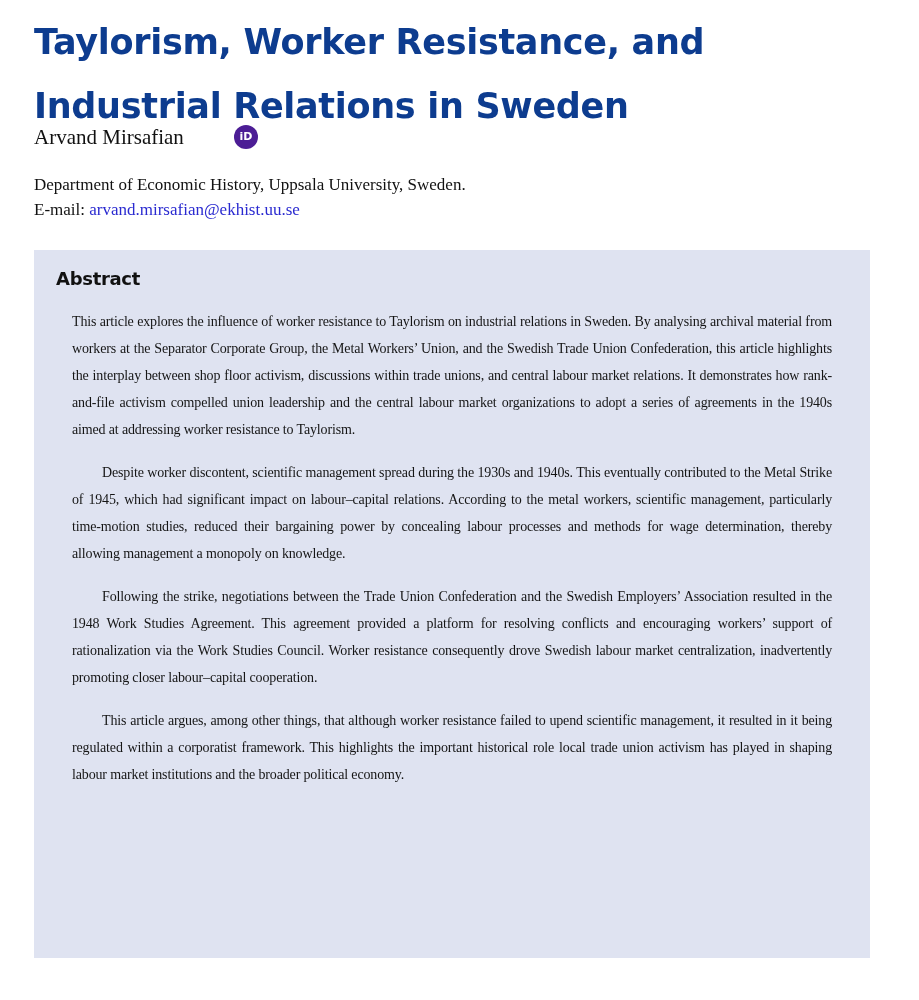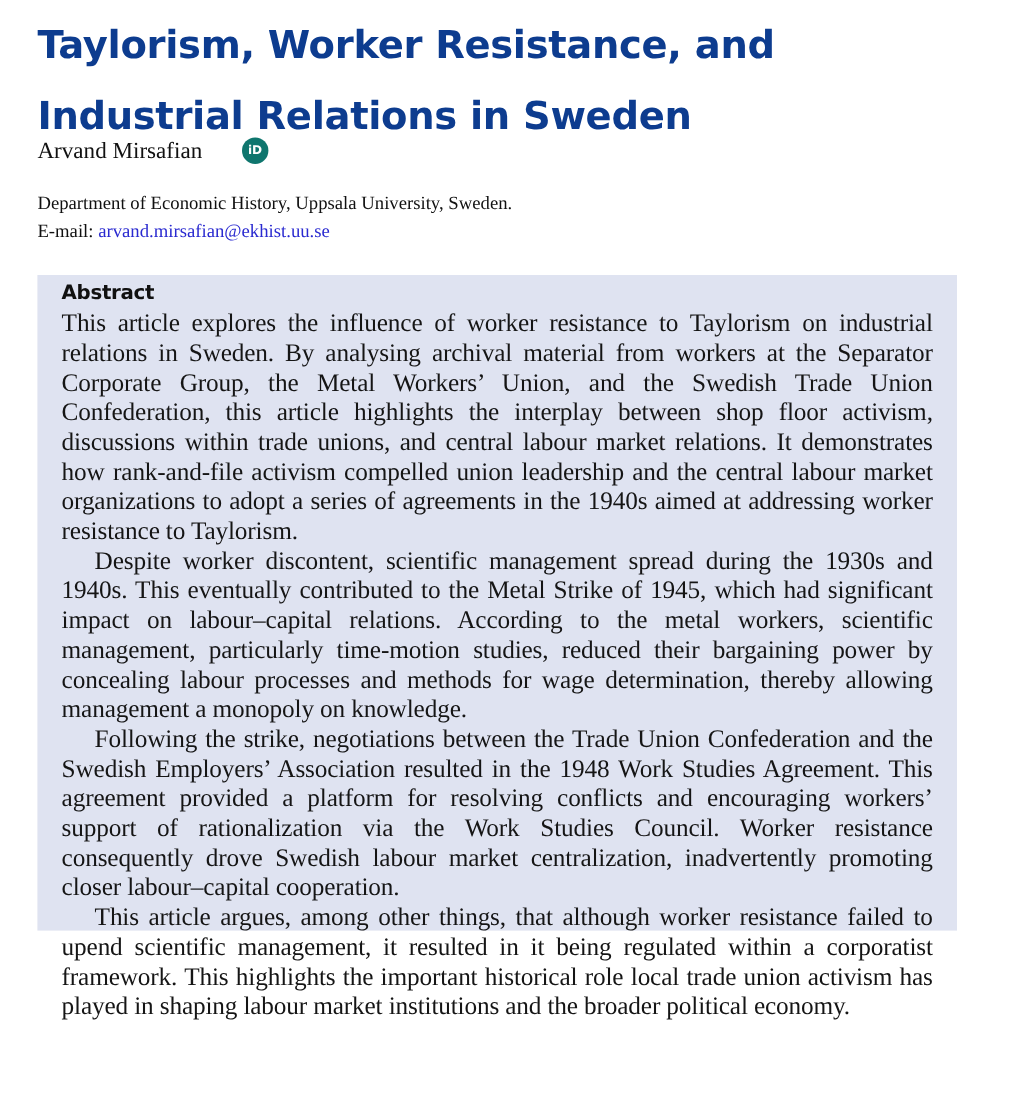--- a/index.html
+++ b/index.html
@@ -10,40 +10,40 @@
     color: #0d3c8f; font-size: 35px; line-height: 64px; letter-spacing: -0.3px;
     margin: 0;
   }
   .author {
     position: absolute; left: 34px; top: 125px;
     font-family: "Liberation Serif", serif; font-size: 21px; color: #111;
     display: flex;  gap: 31px;
   }
   .orcid {
     display: inline-block; width: 24px; height: 24px; border-radius: 50%;
-    background: #0f766e; color: #fff; font-family: "DejaVu Sans", sans-serif;
+    background: #4c1d95; color: #fff; font-family: "DejaVu Sans", sans-serif;
     font-size: 11px; font-weight: bold; text-align: center; line-height: 24px;
-    margin-left: 5px;
+    margin-left: 19px;
   }
   .affil {
     position: absolute; left: 34px; top: 172px;
     font-family: "Liberation Serif", serif; font-size: 17px; color: #111; line-height: 25px;
   }
   .affil a { color: #2a2ad0; text-decoration: none; margin-top: 19px; }
   .abstract-box {
-    position: absolute; left: 34px; top: 250px; width: 836px; height: 596px;
-    background: #dfe3f1; box-sizing: border-box; padding: 4px 22px 0 22px;
+    position: absolute; left: 34px; top: 250px; width: 836px; height: 708px;
+    background: #dfe3f1; box-sizing: border-box; padding: 16px 22px 0 22px;
   }
   .abstract-heading {
     font-family: "DejaVu Sans", sans-serif; font-weight: bold; font-size: 18px;
     color: #111; margin: 0; line-height: 26px; letter-spacing: -0.3px;
   }
   .abstract-box p {
-    font-family: "Liberation Serif", serif; font-size: 23px; line-height: 27px;
-    color: #151515; margin: 0; text-align: justify; letter-spacing: -0.15px;
+    font-family: "Liberation Serif", serif; font-size: 14px; line-height: 27px;
+    color: #151515; margin: 16px; text-align: justify; letter-spacing: -0.15px;
   }
   .abstract-box p.indent { text-indent: 30px; }
 </style>
 </head>
 <body>
 
 <h1 class="title">Taylorism, Worker Resistance, and Industrial Relations in Sweden</h1>
 
 <div class="author">
   <span>Arvand Mirsafian</span>

